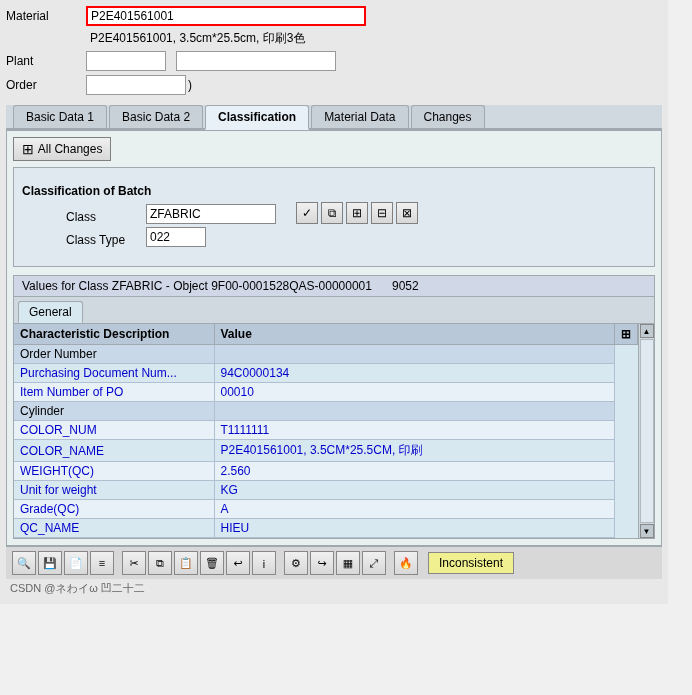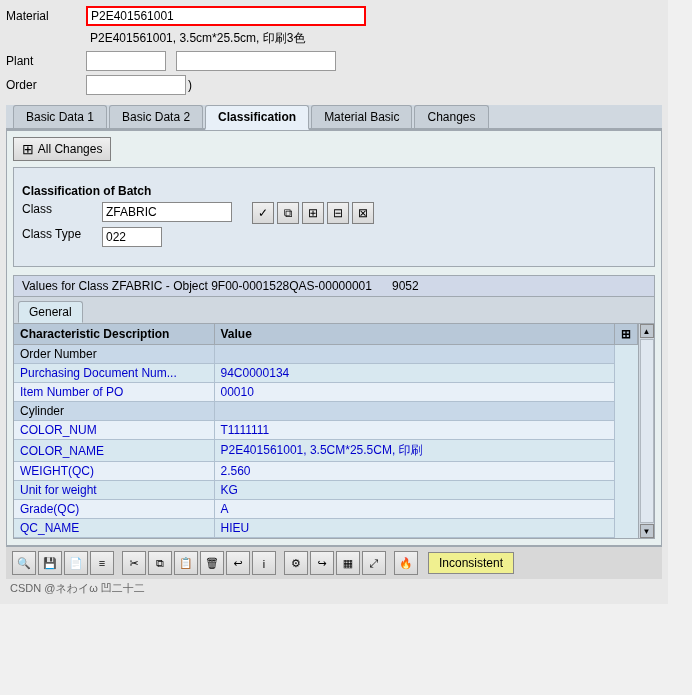--- a/index.html
+++ b/index.html
@@ -103,22 +103,23 @@
       margin-bottom: 8px;
     }
     .section-title {
       font-size: 12px;
       font-weight: bold;
       margin-bottom: 4px;
       color: #000;
     }
     .class-row {
       display: flex;
-      align-items: flex-start;
+      align-items: flex-end;
       margin-bottom: 3px;
+      margin-left: 44px;
     }
     .class-label {
       width: 80px;
       font-size: 12px;
     }
     .class-value-input {
       height: 20px;
       border: 1px solid #888;
       background: #fff;
       font-size: 12px;
@@ -313,21 +314,21 @@
   <div class="field-row">
     <span class="field-label">Order</span>
     <input class="field-input batch-input" type="text" style="">
     <span style="font-size:12px; margin-left:2px;">)</span>
   </div>
 
   <div class="tabs-bar" style="margin-top:10px;padding-left:7px;">
     <div class="tab">Basic Data 1</div>
     <div class="tab">Basic Data 2</div>
     <div class="tab active">Classification</div>
-    <div class="tab">Material Basic</div>
+    <div class="tab">Material Data</div>
     <div class="tab">Changes</div>
   </div>
 
   <div class="content-area">
 
     <div>
       <button class="all-changes-btn">
         <span class="icon">⊞</span>
         <span>All Changes</span>
       </button>

